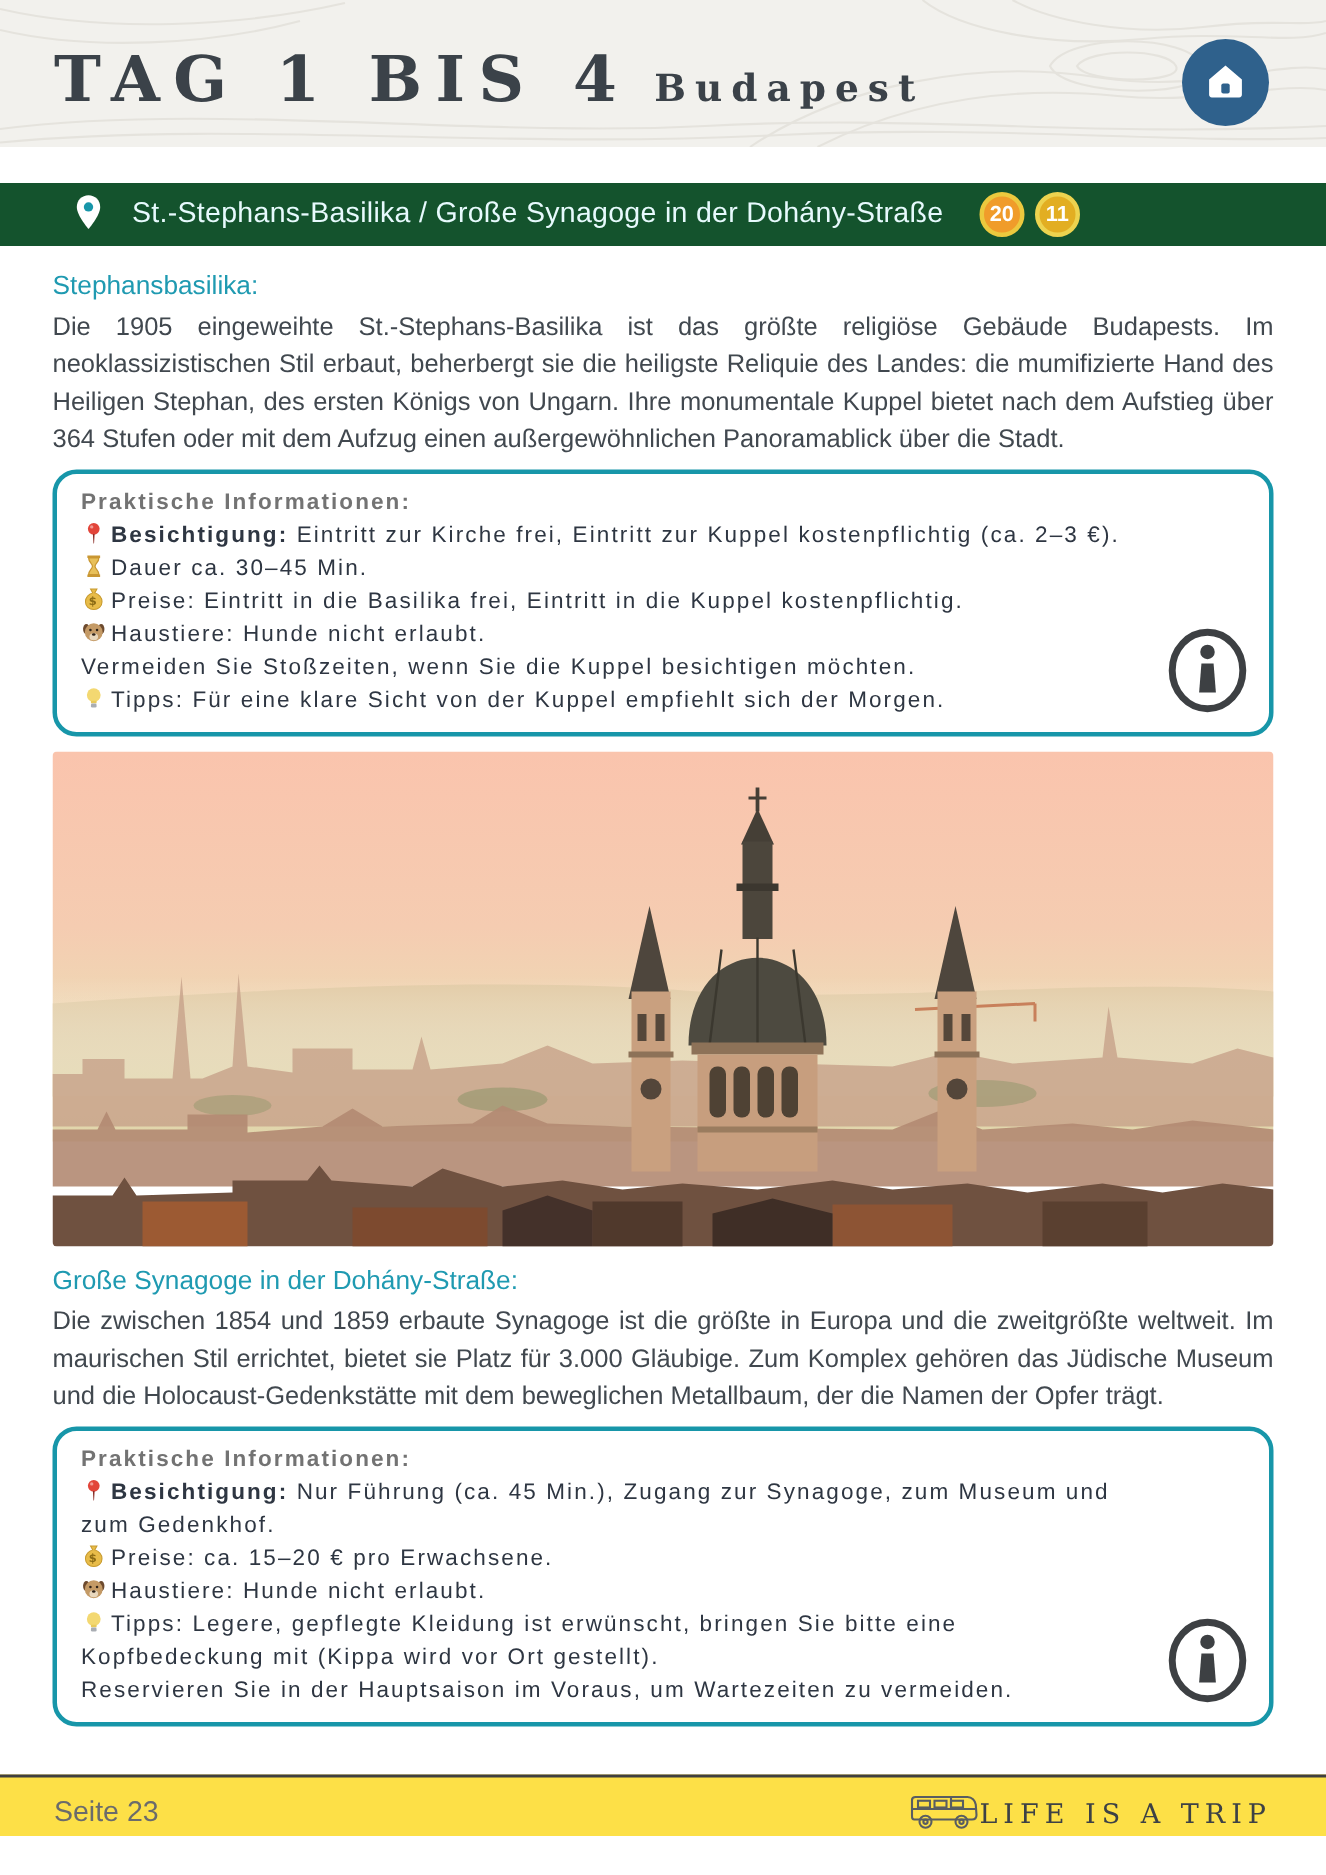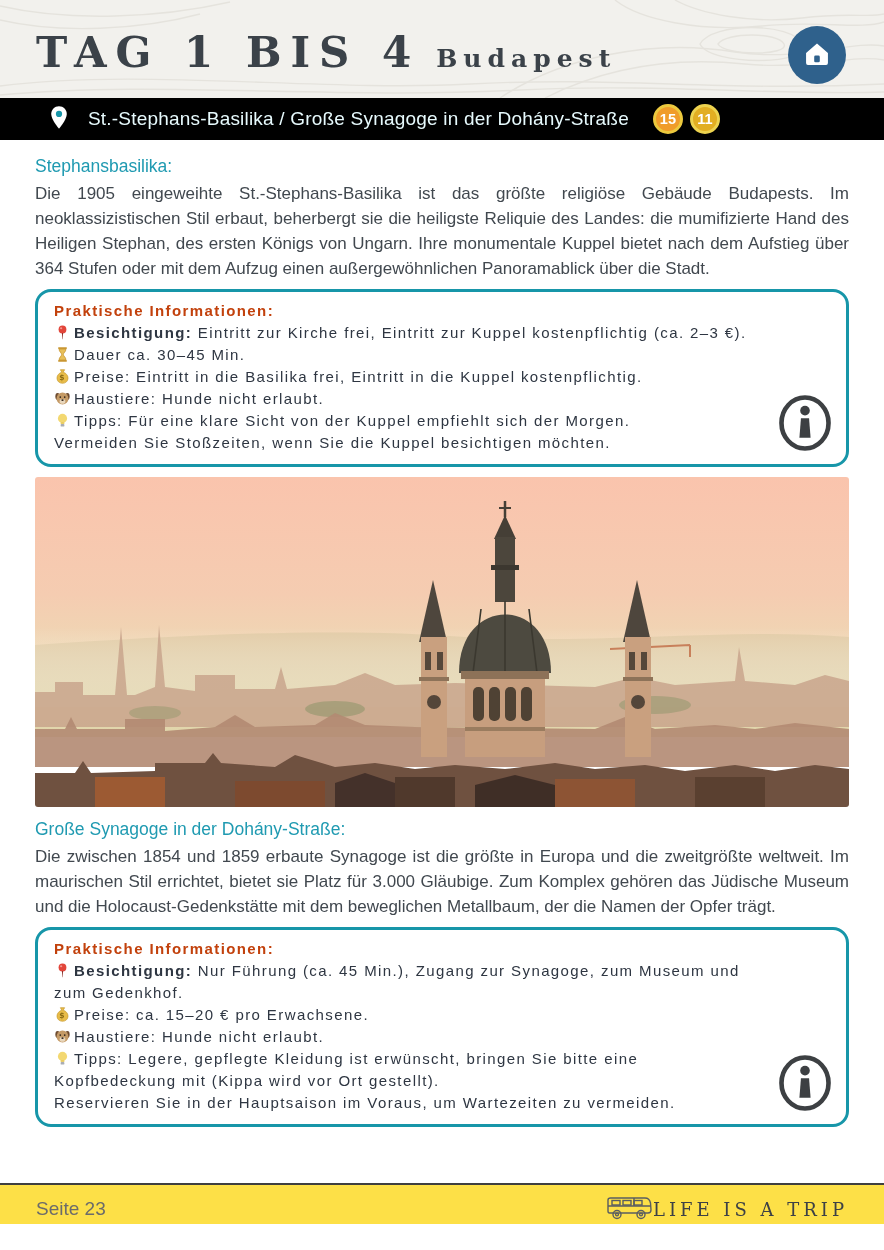--- a/index.html
+++ b/index.html
@@ -21,22 +21,23 @@
     font-family:"DejaVu Serif", serif; font-weight:bold; font-size:25px;
     letter-spacing:6px; color:#3b4249; margin-left:16px; white-space:nowrap;
   }
   .home-btn {
     position:absolute; right:38px; top:26px; width:58px; height:58px;
     border-radius:50%; background:#2f618c; border:none; cursor:pointer;
     display:flex; align-items:center; justify-content:center;
   }
   
   .banner {
-    height:42px; background:#000000; display:flex; align-items:center;
+    height:42px; background:#14532d; display:flex; align-items:center;
     padding:0 34px 0 48px;
+    margin-top:24px;
   }
   .banner .pin-wrap { width:22px; height:28px; margin-right:18px; flex:none; }
   .banner-text { color:#e7fafd; font-size:19px; letter-spacing:0.2px; white-space:nowrap; }
   .badges { display:flex; gap:7px; margin-left:24px; }
   .badge {
     width:30px; height:30px; border-radius:50%; color:#ffffff;
     font-weight:bold; font-size:14.5px; display:flex; align-items:center;
     justify-content:center; cursor:pointer;
   }
   .badge-10 { background:#f09c2a; border:3px solid #ecc93e; }
@@ -48,21 +49,21 @@
   .body-text {
     font-size:17px; line-height:25px; color:#41484f;
     text-align:justify; margin:0 0 8px;
   }
   .infobox {
     position:relative; border:3px solid #1796a9; border-radius:16px;
     background:#ffffff; padding:8px 88px 10px 16px; margin-top:0;
   }
   .ib-title {
     font-weight:bold; font-size:15px; letter-spacing:1.4px;
-    color:#c2410c; line-height:22px;
+    color:#737373; line-height:22px;
   }
   .ib-line { font-size:15px; letter-spacing:1.4px; color:#2e3642; line-height:22px; }
   .ib-line b { font-weight:bold; }
   .ic { display:inline-block; width:17px; height:17px; vertical-align:-3px; margin-right:3px; }
   .ic svg { width:17px; height:17px; display:block; }
   .info-glyph { position:absolute; right:14px; bottom:12px; width:54px; height:58px; }
   
   .photo { display:block; margin-top:10px; width:814px; height:330px; border-radius:3px; }
   
   .footer { position:absolute; left:0; top:1183px; width:884px; border-top:2px solid #3f3f3f; background:#fde047; }
@@ -110,21 +111,21 @@
 
   <div class="banner">
     <span class="pin-wrap">
       <svg viewBox="0 0 24 30" width="22" height="28">
         <path d="M12 1 C7.2 1 3.5 4.7 3.5 9.5 C3.5 15.8 12 25.5 12 25.5 C12 25.5 20.5 15.8 20.5 9.5 C20.5 4.7 16.8 1 12 1 Z" fill="#ffffff"></path>
         <circle cx="12" cy="9.5" r="3.4" fill="#1796a9"></circle>
       </svg>
     </span>
     <span class="banner-text">St.-Stephans-Basilika / Große Synagoge in der Dohány-Straße</span>
     <span class="badges">
-      <span class="badge badge-10">15</span>
+      <span class="badge badge-10">20</span>
       <span class="badge badge-11">11</span>
     </span>
   </div>
 
   <div class="content">
 
     <h2 class="sec-heading">Stephansbasilika:</h2>
     <p class="body-text">Die 1905 eingeweihte St.-Stephans-Basilika ist das größte religiöse Gebäude Budapests. Im neoklassizistischen Stil erbaut, beherbergt sie die heiligste Reliquie des Landes: die mumifizierte Hand des Heiligen Stephan, des ersten Königs von Ungarn. Ihre monumentale Kuppel bietet nach dem Aufstieg über 364 Stufen oder mit dem Aufzug einen außergewöhnlichen Panoramablick über die Stadt.</p>
 
     <div class="infobox">
@@ -153,28 +154,28 @@
               <ellipse cx="4.2" cy="7.5" rx="2.6" ry="4" fill="#6d4a2e"></ellipse>
               <ellipse cx="15.8" cy="7.5" rx="2.6" ry="4" fill="#6d4a2e"></ellipse>
               <circle cx="10" cy="10" r="7" fill="#c49a66"></circle>
               <ellipse cx="10" cy="13.5" rx="3.4" ry="2.8" fill="#e8d7bd"></ellipse>
               <circle cx="7.4" cy="8.3" r="1" fill="#2e2218"></circle>
               <circle cx="12.6" cy="8.3" r="1" fill="#2e2218"></circle>
               <ellipse cx="10" cy="11.8" rx="1.4" ry="1" fill="#2e2218"></ellipse>
             </svg></span><span>Haustiere: Hunde nicht erlaubt.</span>
       </div>
       <div class="ib-line">
+        <span>Vermeiden Sie Stoßzeiten, wenn Sie die Kuppel besichtigen möchten.</span>
+      </div>
+      <div class="ib-line">
         <span class="ic"><svg viewBox="0 0 20 20">
               <circle cx="10" cy="7.5" r="5.4" fill="#f3d871"></circle>
               <path d="M7.8 12 H12.2 V14 H7.8 Z" fill="#e8c95a"></path>
               <rect x="7.8" y="14.2" width="4.4" height="3" rx="1" fill="#a9adb3"></rect>
             </svg></span><span>Tipps: Für eine klare Sicht von der Kuppel empfiehlt sich der Morgen.</span>
-      </div>
-      <div class="ib-line">
-        <span>Vermeiden Sie Stoßzeiten, wenn Sie die Kuppel besichtigen möchten.</span>
       </div>
       <svg class="info-glyph" viewBox="0 0 28 30">
         <ellipse cx="14" cy="15" rx="12.2" ry="13.2" fill="none" stroke="#3d4043" stroke-width="2.4"></ellipse>
         <circle cx="14" cy="8.6" r="2.5" fill="#3d4043"></circle>
         <path d="M11.9 12.6 L16.1 12.6 L16.9 22.6 L11.1 22.6 Z" fill="#3d4043"></path>
       </svg>
     </div>
 
     <svg class="photo" viewBox="0 0 814 330" preserveAspectRatio="none">
       <defs>

